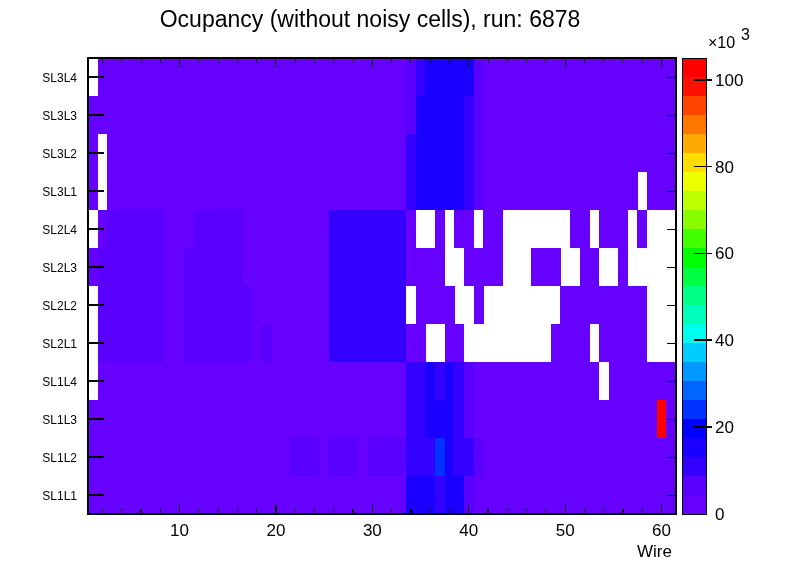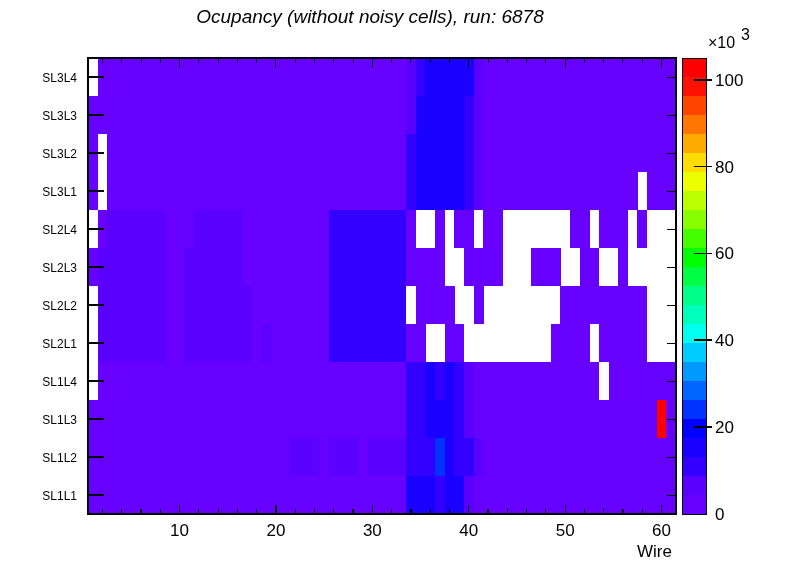--- a/index.html
+++ b/index.html
@@ -20,25 +20,24 @@
     width: 796px;
     height: 572px;
     background: #ffffff;
   }
   #plot-title {
     position: absolute;
     left: 0;
     top: 6px;
     width: 740px;
     text-align: center;
-    font-size: 19px;
+    font-size: 23px;
     color: #000000;
     font-family: "Liberation Sans", sans-serif;
     white-space: nowrap;
-    font-style: italic;
   }
   #canvas-wrap {
     position: absolute;
     left: 0; top: 0;
     width: 796px; height: 572px;
   }
   svg.plotsvg {
     position: absolute;
     left: 0; top: 0;
   }

